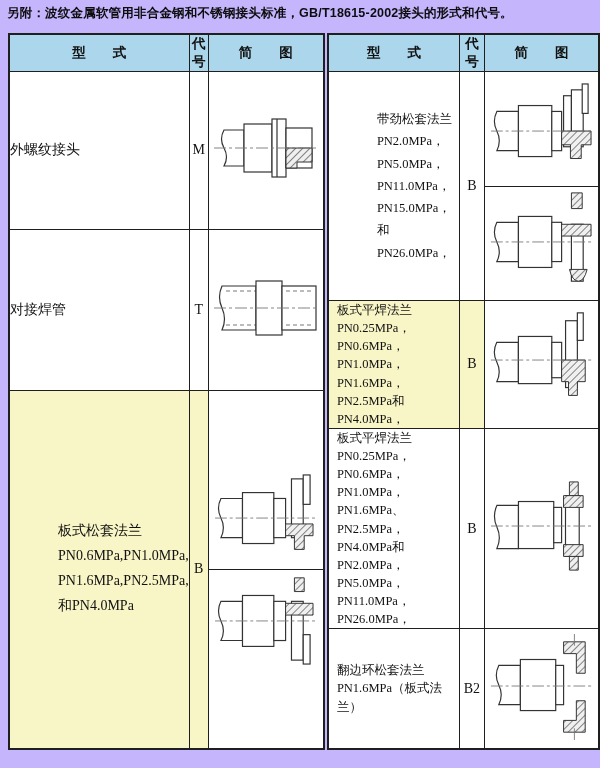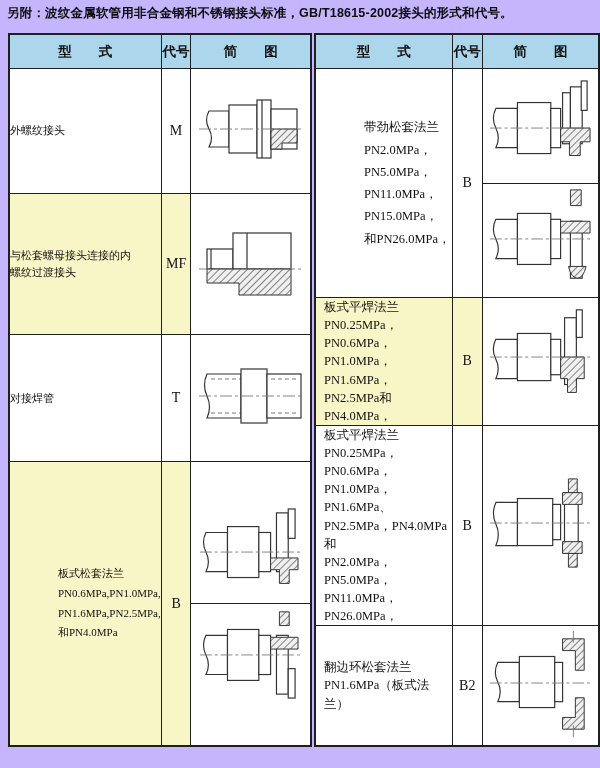--- a/index.html
+++ b/index.html
@@ -5,21 +5,21 @@
   html,body{margin:0;padding:0;background:#ffffff;}
   .page{position:relative;width:600px;height:768px;background:#c4b5fd;overflow:hidden;
         font-family:"Liberation Serif", serif;color:#111;}
   .title{position:absolute;left:7px;top:5px;width:586px;
          font-family:"Liberation Sans", sans-serif;font-weight:bold;font-size:12.5px;
          letter-spacing:0.2px;color:#0d0d0d;}
   .tables{position:absolute;left:8px;top:33px;display:flex;gap:2px;}
   table.t{border-collapse:collapse;table-layout:fixed;background:#fff;border:2px solid #1f1f1f;}
   table.t th,table.t td{border:1px solid #1f1f1f;padding:0;overflow:hidden;}
   table.t th{background:#abd6eb;font-size:13.5px;font-weight:bold;height:33px;text-align:center;}
-  td.type{font-size:11px;line-height:1.55;padding:2px 4px 2px 11px;white-space:pre-line;
+  td.type{font-size:14px;line-height:1.55;padding:2px 4px 2px 11px;white-space:pre-line;
           vertical-align:middle;text-align:left;}
   .right-t td.type{font-size:12.5px;line-height:1.45;padding-left:8px;}
   tr.roomy td.type{line-height:1.78;padding-left:48px;}
   td.code{font-size:14px;text-align:center;vertical-align:middle;}
   tr.hl td.type, tr.hl td.code{background:#f8f5c6;}
   td.fig{text-align:center;vertical-align:middle;background:#fff;}
   .split{display:flex;flex-direction:column;height:100%;}
   .split .half{flex:1;display:flex;align-items:center;justify-content:center;}
   .split .half + .half{border-top:1px solid #1f1f1f;}
   
@@ -67,35 +67,20 @@
               <path class="ln" d="M14,24 q-5,9 0,18 q5,9 0,18 h20 v-36 z"></path>
               <rect class="ln" x="34" y="18" width="28" height="48"></rect>
               <rect class="ln" x="62" y="13" width="14" height="58"></rect>
               <line class="ln" x1="67" y1="13" x2="67" y2="71"></line>
               <rect class="ln" x="76" y="22" width="26" height="40"></rect>
               <path class="ht" d="M76,42 h26 v14 h-15 v6 h-11 z"></path>
               <line class="cl" x1="4" y1="42" x2="108" y2="42"></line>
             </svg>
           </td>
         </tr>
-        <tr class="hl" style="height:102px">
-          <td class="type">与松套螺母接头连接的内
-螺纹过渡接头</td>
-          <td class="code">MF</td>
-          <td class="fig">
-            <svg viewBox="0 0 112 94" width="112" height="94">
-              <rect class="ln" x="12" y="34" width="26" height="20"></rect>
-              <line class="ln" x1="16" y1="34" x2="16" y2="54"></line>
-              <rect class="ln" x="38" y="18" width="58" height="36"></rect>
-              <line class="ln" x1="52" y1="18" x2="52" y2="54"></line>
-              <path class="ht" d="M12,54 h84 v26 h-52 v-12 h-32 z"></path>
-              <line class="cl" x1="4" y1="54" x2="108" y2="54"></line>
-            </svg>
-          </td>
-        </tr>
         <tr style="height:92px">
           <td class="type">对接焊管</td>
           <td class="code">T</td>
           <td class="fig">
             <svg viewBox="0 0 112 84" width="112" height="84">
               <path class="ln" d="M12,20 q-5,11 0,22 q5,11 0,22 h34 v-44 z"></path>
               <line class="dsh" x1="16" y1="25" x2="46" y2="25"></line>
               <line class="dsh" x1="16" y1="59" x2="46" y2="59"></line>
               <rect class="ln" x="46" y="15" width="26" height="54"></rect>
               <rect class="ln" x="72" y="20" width="34" height="44"></rect>

